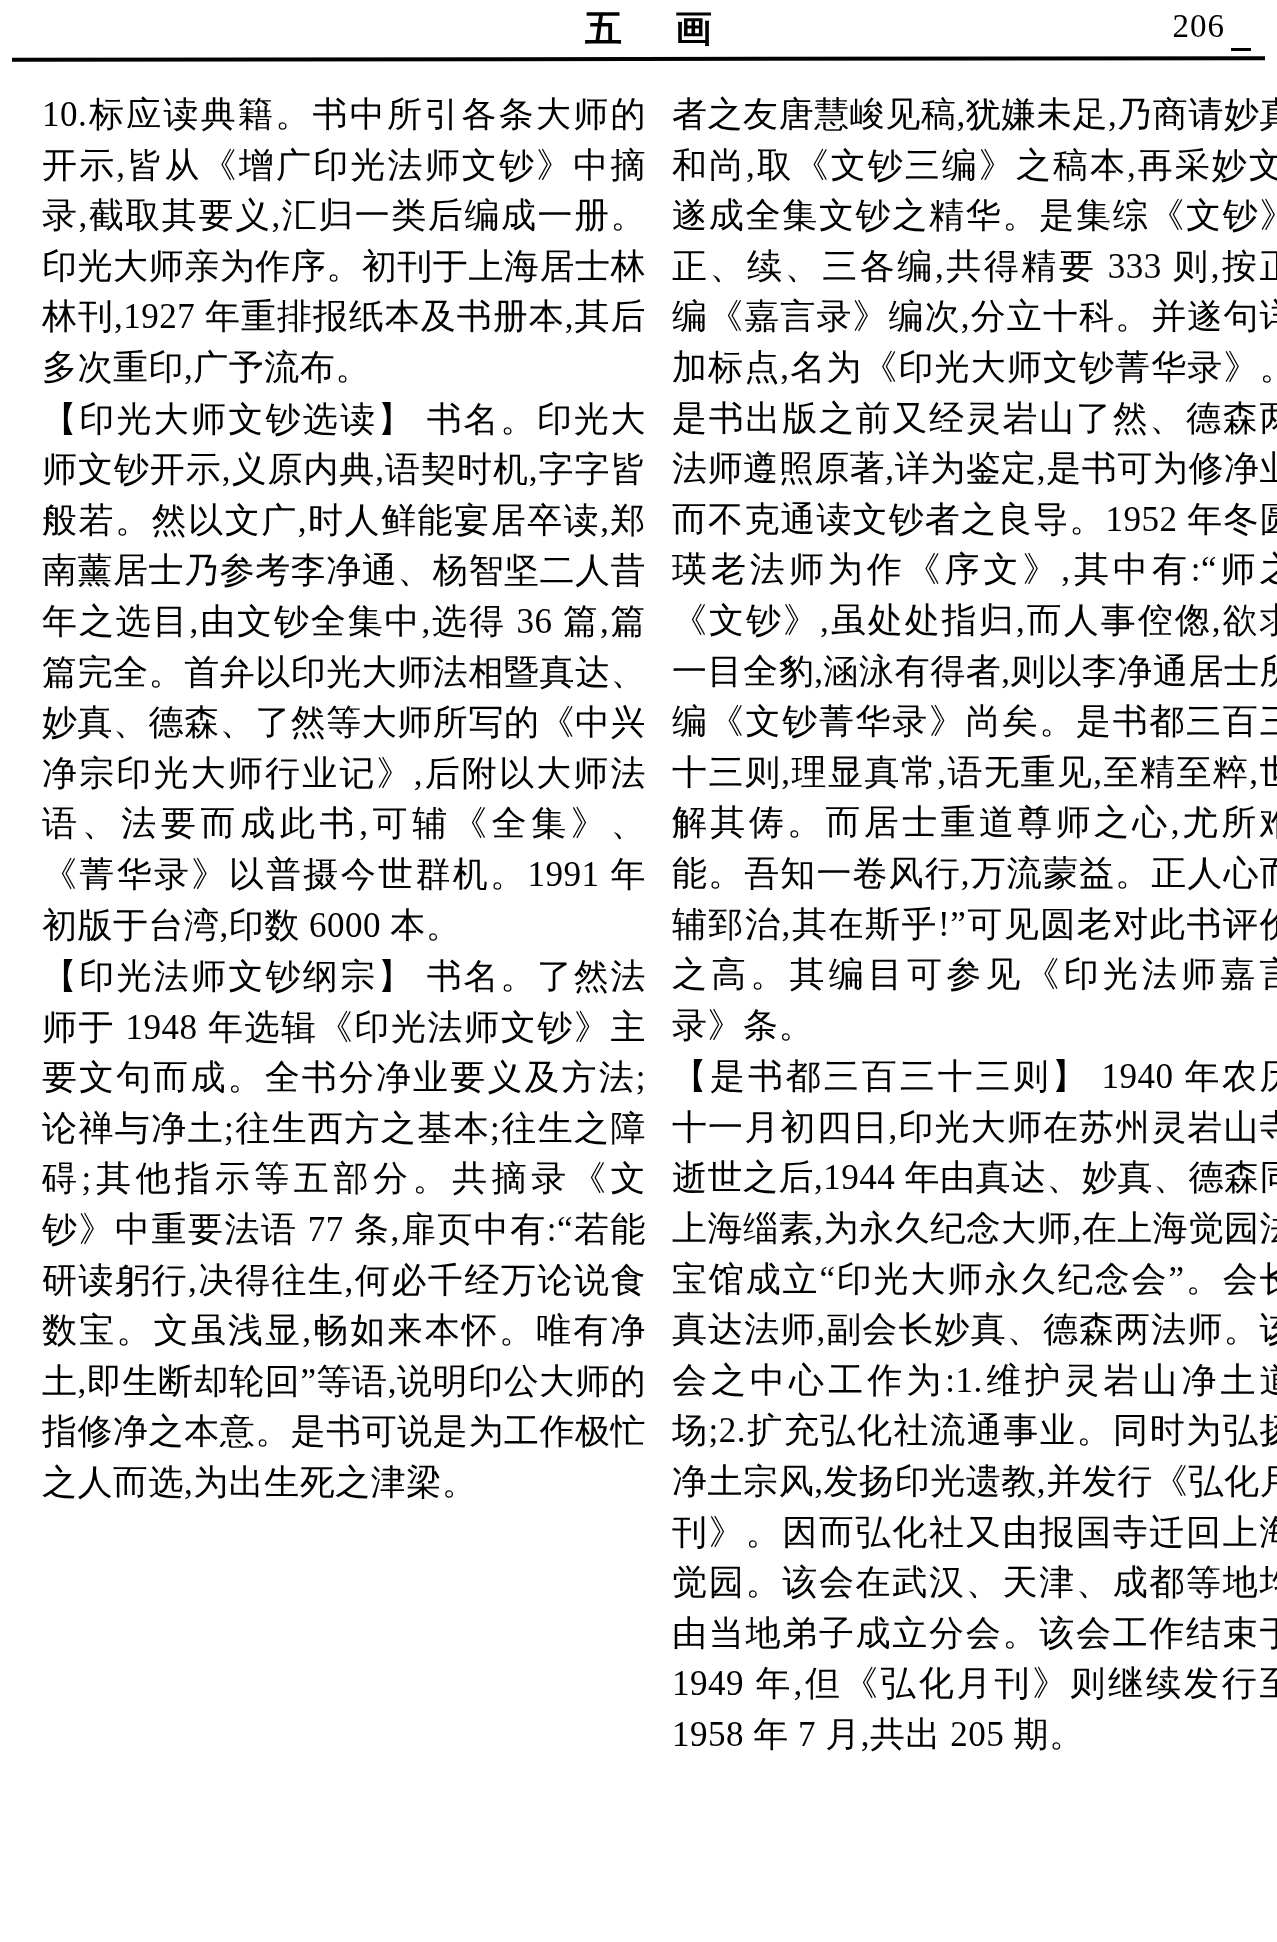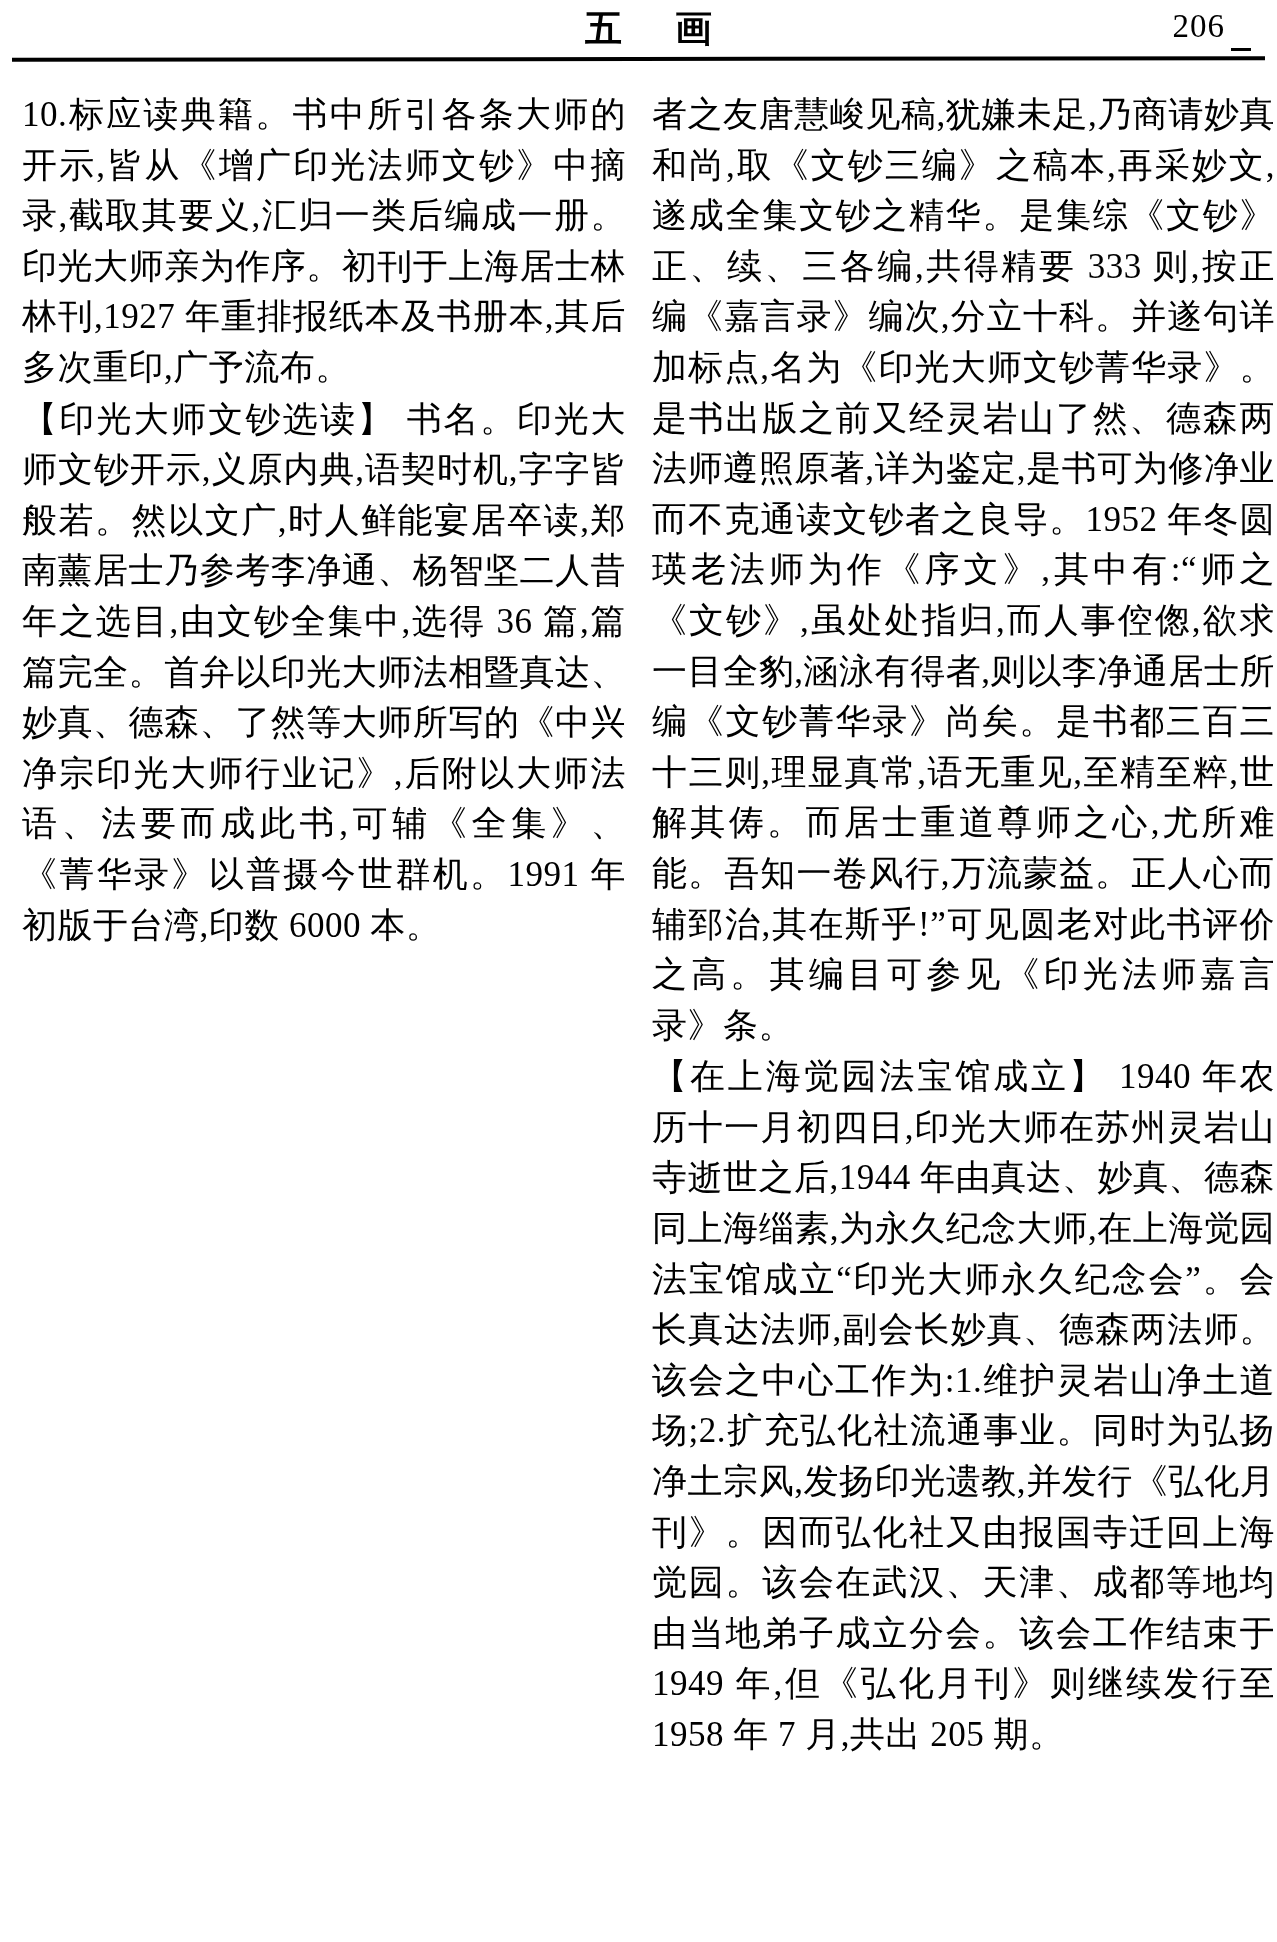--- a/index.html
+++ b/index.html
@@ -53,21 +53,21 @@
     transform: rotate(-0.08deg);
   }
   .columns {
     position: absolute;
     top: 90px;
     left: 22px;
     display: flex;
     gap: 26px;
   }
   .column { overflow: hidden; height: 1842px; }
-  .column-left  { width: 604px; }
+  .column-left  { width: 604px; margin-left: 20px; }
   .column-right { width: 623px; }
   p.para {
     margin: 0;
     font-size: 35px;
     line-height: 50.6px;
     text-align: justify;
     text-justify: inter-character;
     letter-spacing: 0.5px;
     word-break: normal;
   }
@@ -83,19 +83,20 @@
 
 <div class="page">
   <div class="section-title">五　画</div>
   <div class="page-number">206</div>
   <div class="page-number-mark"></div>
   <div class="header-rule"></div>
   <div class="columns">
     <div class="column column-left">
         <p class="para">10.标应读典籍。书中所引各条大师的开示,皆从《增广印光法师文钞》中摘录,截取其要义,汇归一类后编成一册。印光大师亲为作序。初刊于上海居士林林刊,1927 年重排报纸本及书册本,其后多次重印,广予流布。</p>
         <p class="para"><span class="headword">【印光大师文钞选读】</span>书名。印光大师文钞开示,义原内典,语契时机,字字皆般若。然以文广,时人鲜能宴居卒读,郑南薰居士乃参考李净通、杨智坚二人昔年之选目,由文钞全集中,选得 36 篇,篇篇完全。首弁以印光大师法相暨真达、妙真、德森、了然等大师所写的《中兴净宗印光大师行业记》,后附以大师法语、法要而成此书,可辅《全集》、《菁华录》以普摄今世群机。1991 年初版于台湾,印数 6000 本。</p>
+        <p class="para"><span class="headword">【印光法师文钞纲宗】</span>书名。了然法师于 1948 年选辑《印光法师文钞》主要文句而成。全书分净业要义及方法;论禅与净土;往生西方之基本;往生之障碍;其他指示等五部分。共摘录《文钞》中重要法语 77 条,扉页中有:“若能研读躬行,决得往生,何必千经万论说食数宝。文虽浅显,畅如来本怀。唯有净土,即生断却轮回”等语,说明印公大师的指修净之本意。是书可说是为工作极忙之人而选,为出生死之津梁。</p>
       </div>
     <div class="column column-right">
         <p class="para">者之友唐慧峻见稿,犹嫌未足,乃商请妙真和尚,取《文钞三编》之稿本,再采妙文,遂成全集文钞之精华。是集综《文钞》正、续、三各编,共得精要 333 则,按正编《嘉言录》编次,分立十科。并遂句详加标点,名为《印光大师文钞菁华录》。是书出版之前又经灵岩山了然、德森两法师遵照原著,详为鉴定,是书可为修净业而不克通读文钞者之良导。1952 年冬圆瑛老法师为作《序文》,其中有:“师之《文钞》,虽处处指归,而人事倥偬,欲求一目全豹,涵泳有得者,则以李净通居士所编《文钞菁华录》尚矣。是书都三百三十三则,理显真常,语无重见,至精至粹,世解其俦。而居士重道尊师之心,尤所难能。吾知一卷风行,万流蒙益。正人心而辅郅治,其在斯乎!”可见圆老对此书评价之高。其编目可参见《印光法师嘉言录》条。</p>
-        <p class="para"><span class="headword">【在上海觉园法宝馆成立】</span>1940 年农历十一月初四日,印光大师在苏州灵岩山寺逝世之后,1944 年由真达、妙真、德森同上海缁素,为永久纪念大师,在上海觉园法宝馆成立“印光大师永久纪念会”。会长真达法师,副会长妙真、德森两法师。该会之中心工作为:1.维护灵岩山净土道场;2.扩充弘化社流通事业。同时为弘扬净土宗风,发扬印光遗教,并发行《弘化月刊》。因而弘化社又由报国寺迁回上海觉园。该会在武汉、天津、成都等地均由当地弟子成立分会。该会工作结束于 1949 年,但《弘化月刊》则继续发行至 1958 年 7 月,共出 205 期。</p>
+        <p class="para"><span class="headword">【是书都三百三十三则】</span>1940 年农历十一月初四日,印光大师在苏州灵岩山寺逝世之后,1944 年由真达、妙真、德森同上海缁素,为永久纪念大师,在上海觉园法宝馆成立“印光大师永久纪念会”。会长真达法师,副会长妙真、德森两法师。该会之中心工作为:1.维护灵岩山净土道场;2.扩充弘化社流通事业。同时为弘扬净土宗风,发扬印光遗教,并发行《弘化月刊》。因而弘化社又由报国寺迁回上海觉园。该会在武汉、天津、成都等地均由当地弟子成立分会。该会工作结束于 1949 年,但《弘化月刊》则继续发行至 1958 年 7 月,共出 205 期。</p>
       </div>
   </div>
 </div>
 
 </body></html>

